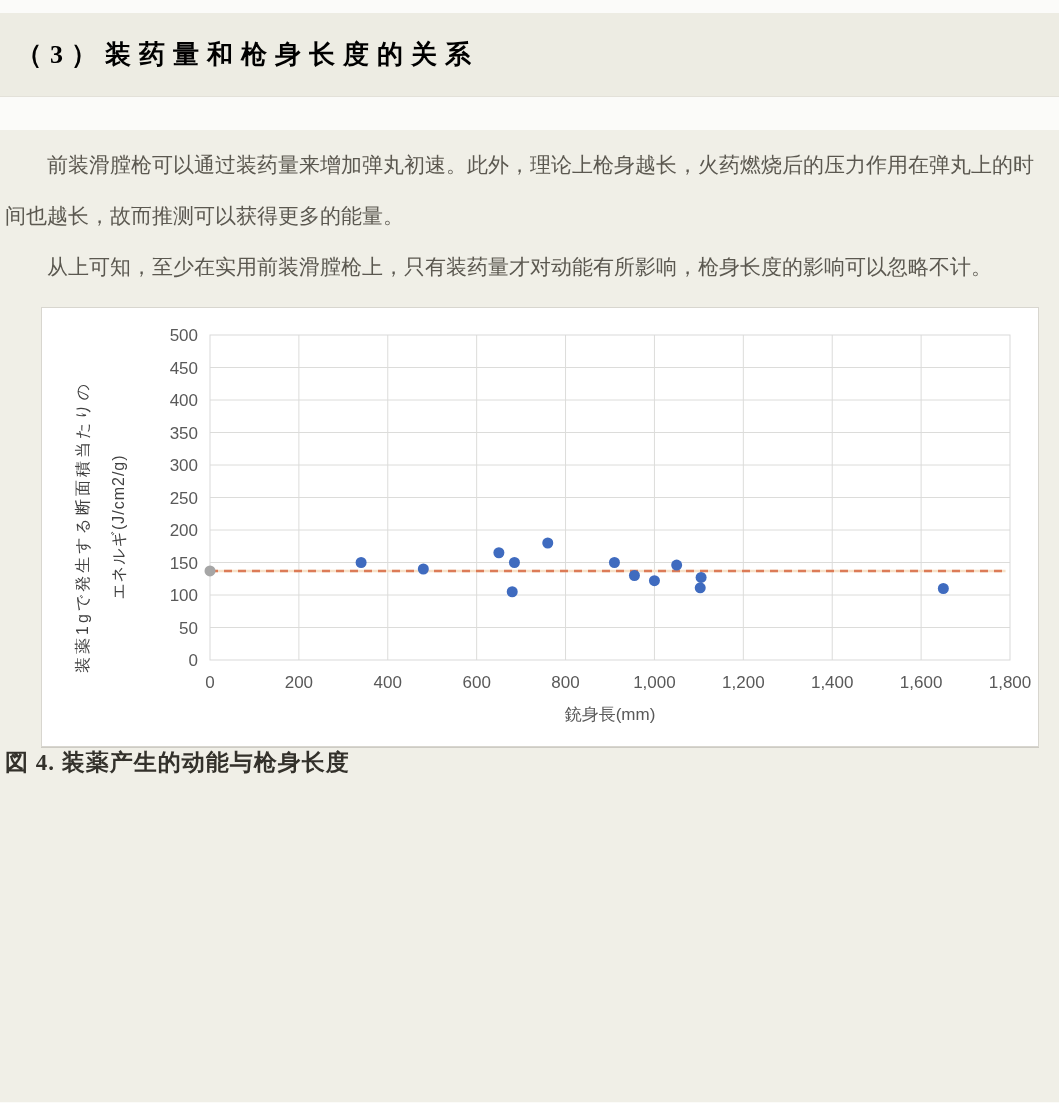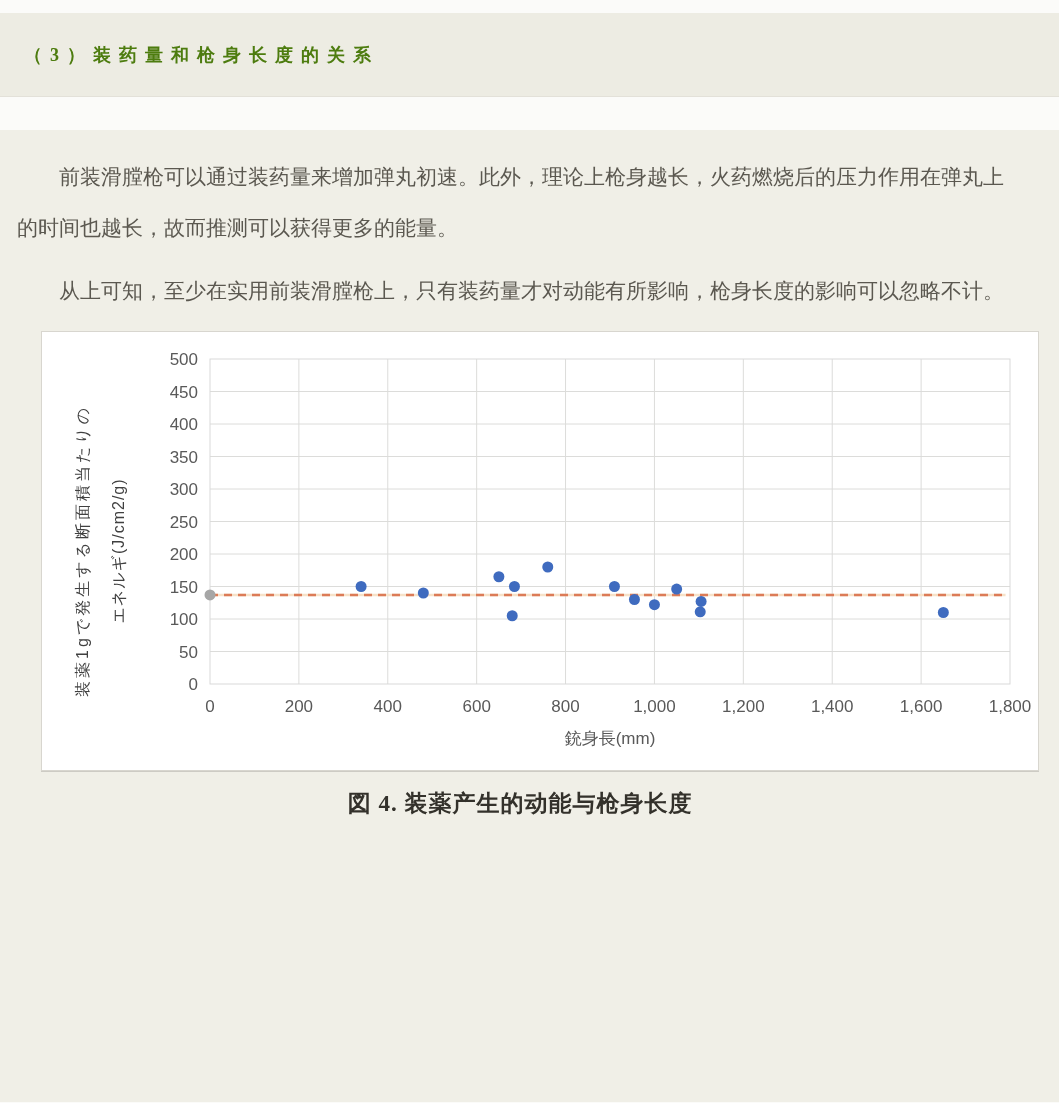--- a/index.html
+++ b/index.html
@@ -10,52 +10,51 @@
     overflow:hidden;
   }
   .top-strip{height:13px;background:#FBFBF9;}
   .header-band{
     height:84px;background:#EDECE3;
     border-bottom:1px solid #E3E1D9;
     display:flex;align-items:center;
     padding-left:12px;box-sizing:border-box;
   }
   .page-title{
-    font-size:18px;font-weight:bold;color:#4d7c0f;
-    letter-spacing:8px;margin:12px;
+    font-size:26px;font-weight:bold;color:#000000;
+    letter-spacing:8px;margin:4px;
   }
   .gap-strip{height:33px;background:#FBFBF9;}
   .content-band{
     background:#F0EFE7;
     height:972px;box-sizing:border-box;
     padding:10px 24px 0 5px;
   }
   .body-text p{
-    margin:12px;
+    margin:0;
     font-size:21px;line-height:51px;
     color:#5B5850;
     text-indent:2em;
     text-align:left;
   }
   .body-text sup{font-size:13px;line-height:0;}
   .chart-panel{
     margin:14px 0 0 36px;
     width:996px;height:438px;
     background:#FFFFFF;
     border:1px solid #D8D6CF;
     box-shadow:0 1px 0 #CDCBC4;
     box-sizing:content-box;
   }
   .chart-panel svg{display:block;overflow:visible;}
   .chart-panel svg text{font-family:"Liberation Sans","DejaVu Sans",sans-serif;}
   .figure-caption{
-    text-align:center;
+    text-align:left;
     font-size:23px;font-weight:bold;color:#33312B;
     letter-spacing:1px;
-    margin-top:17px;
   }
 </style>
 </head>
 <body>
 
 <div class="top-strip"></div>
 
 <div class="header-band">
   <h1 class="page-title">（3）装药量和枪身长度的关系</h1>
 </div>

